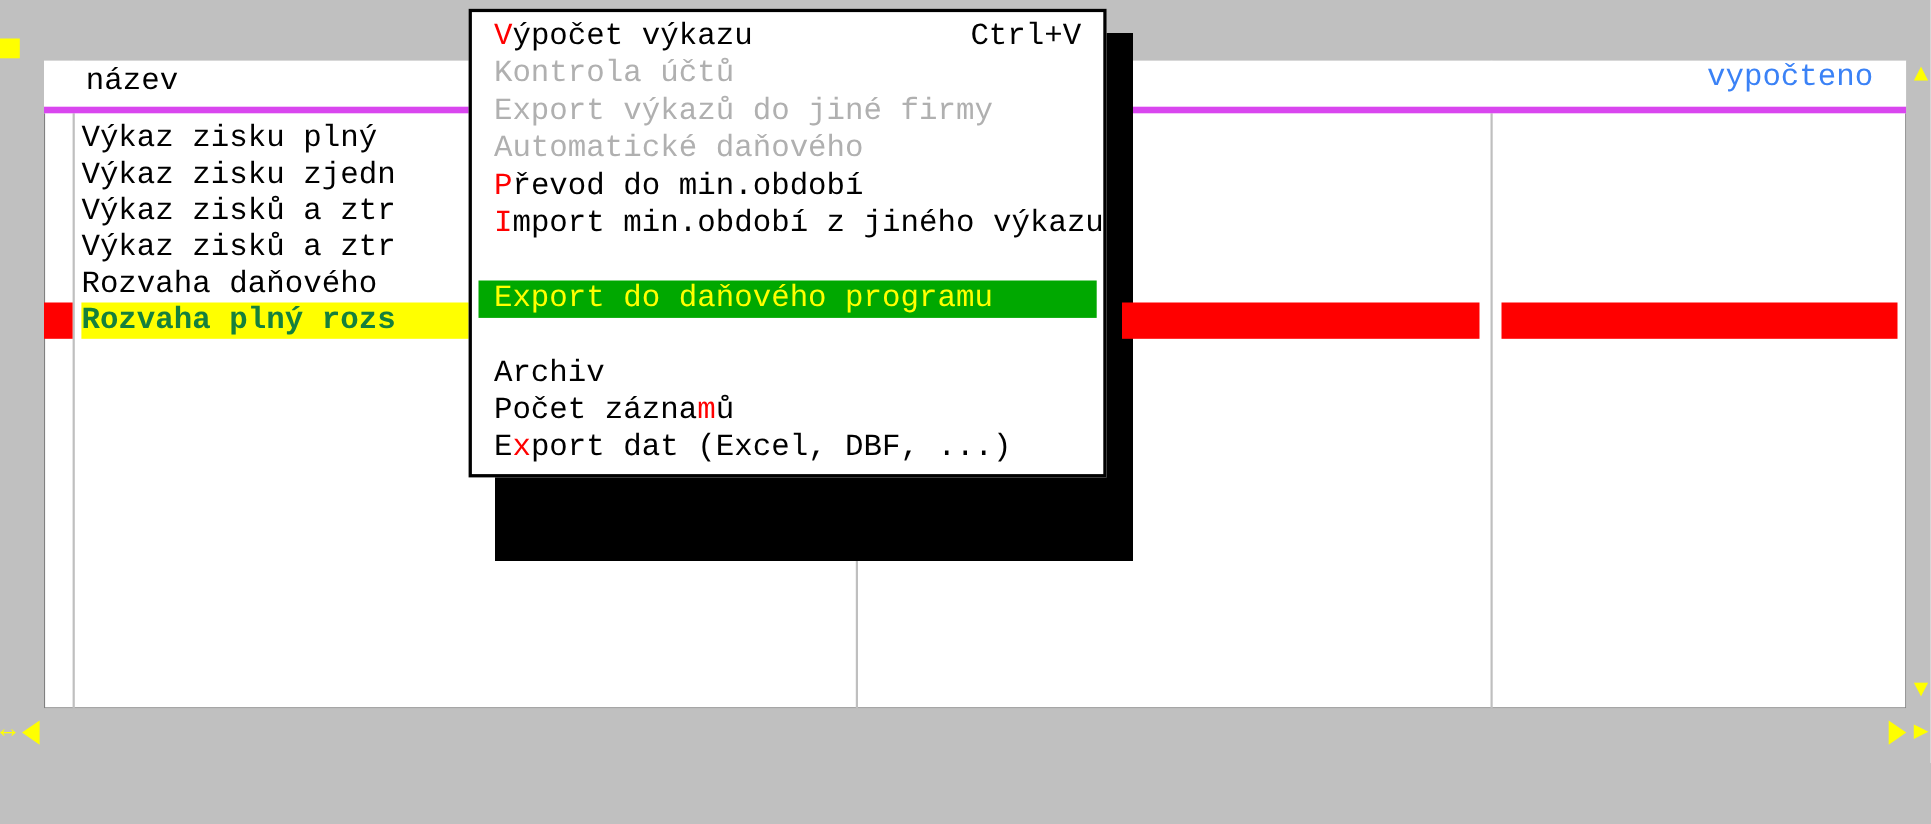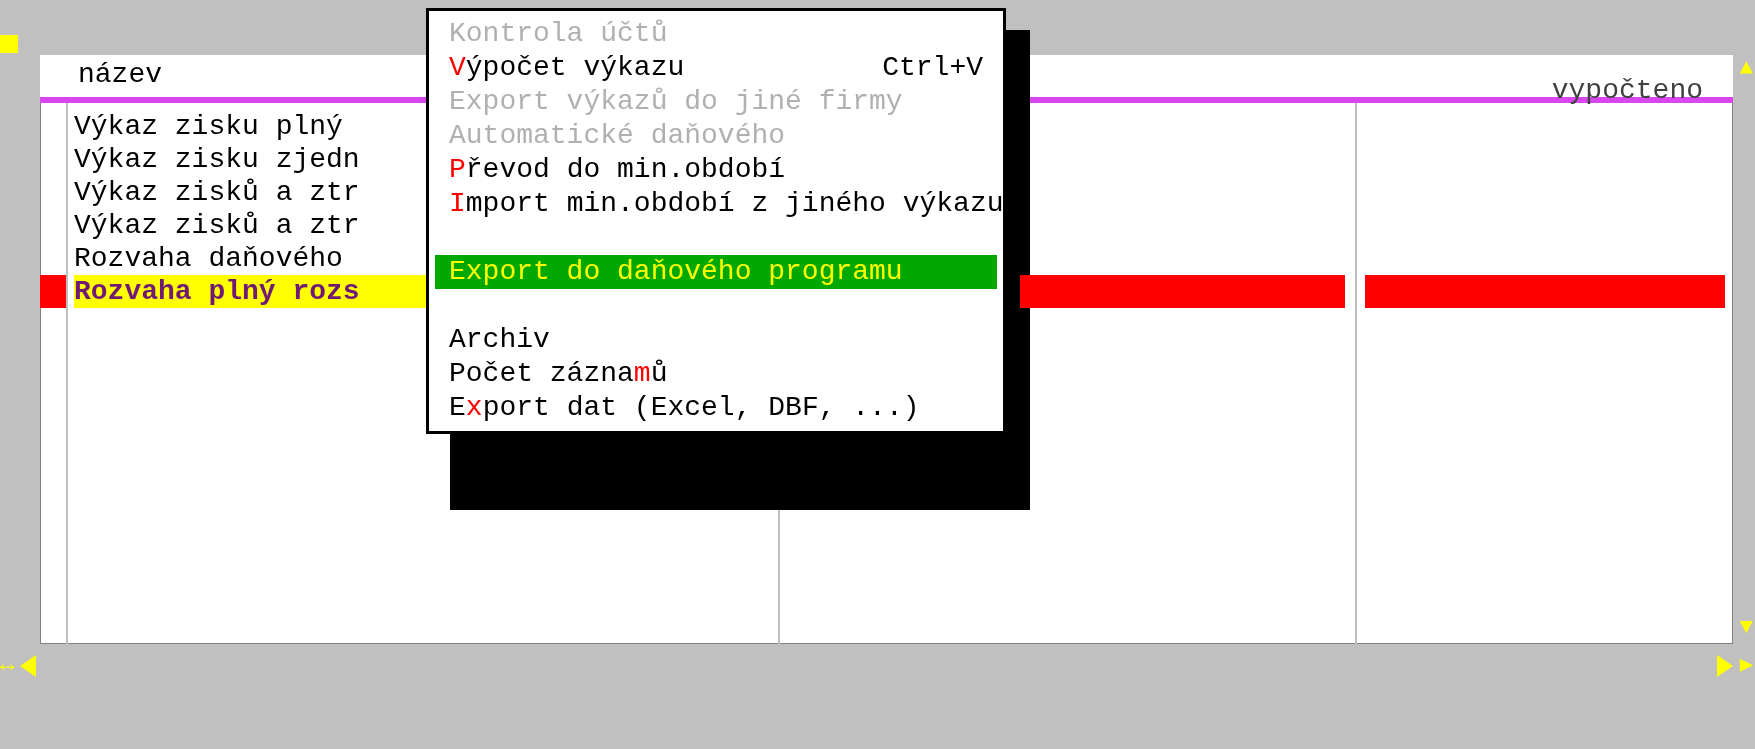--- a/index.html
+++ b/index.html
@@ -43,36 +43,36 @@
     top: 55px; left: 40px; right: 22px;
     height: 48px;
     background: #fff;
     border-bottom: 6px solid #d946ef;
   }
   .hdr-name {
     position: absolute; left: 38px; top: 4px;
     color: #000;
   }
   .hdr-calc {
-    position: absolute; right: 30px; top: 20px;
-    color: #404040;
+    position: absolute; right: 30px; top: 0;
+    color: #3b82f6;
   }
   .list-area {
     position: absolute;
     top: 110px; left: 74px; width: 700px;
   }
   .list-row {
     height: 33px;
     line-height: 33px;
     white-space: pre;
     color: #000;
   }
   .list-row.selected {
     background: #ffff00;
-    color: #701a75;
+    color: #15803d;
     font-weight: bold;
   }
   .sel-marker {
     position: absolute;
     left: 40px; width: 26px; height: 33px;
     background: #ff0000;
   }
   .sel-bar-right1 {
     position: absolute;
     height: 33px; background: #ff0000;
@@ -168,22 +168,22 @@
 
 <div class="arrow ar-up">▲</div>
 <div class="arrow ar-dn">▼</div>
 <div class="arrow ar-dbl-l">↔</div>
 <div class="arrow ar-sl"></div>
 <div class="arrow ar-sr"></div>
 <div class="arrow ar-br">▶</div>
 
 <div class="menu-shadow"></div>
 <div class="menu" id="menu">
+    <div class="menu-item"><span class="hk">V</span>ýpočet výkazu<span class="shortcut">Ctrl+V</span></div>
     <div class="menu-item disabled">Kontrola účtů</div>
-    <div class="menu-item"><span class="hk">V</span>ýpočet výkazu<span class="shortcut">Ctrl+V</span></div>
     <div class="menu-item disabled">Export výkazů do jiné firmy</div>
     <div class="menu-item disabled">Automatické daňového</div>
     <div class="menu-item"><span class="hk">P</span>řevod do min.období</div>
     <div class="menu-item"><span class="hk">I</span>mport min.období z jiného výkazu</div>
     <div class="menu-spacer"></div>
     <div class="menu-item highlight">Export do daňového programu</div>
     <div class="menu-spacer"></div>
     <div class="menu-item">Archiv</div>
     <div class="menu-item">Počet zázna<span class="hk">m</span>ů</div>
     <div class="menu-item">E<span class="hk">x</span>port dat (Excel, DBF, ...)</div>

